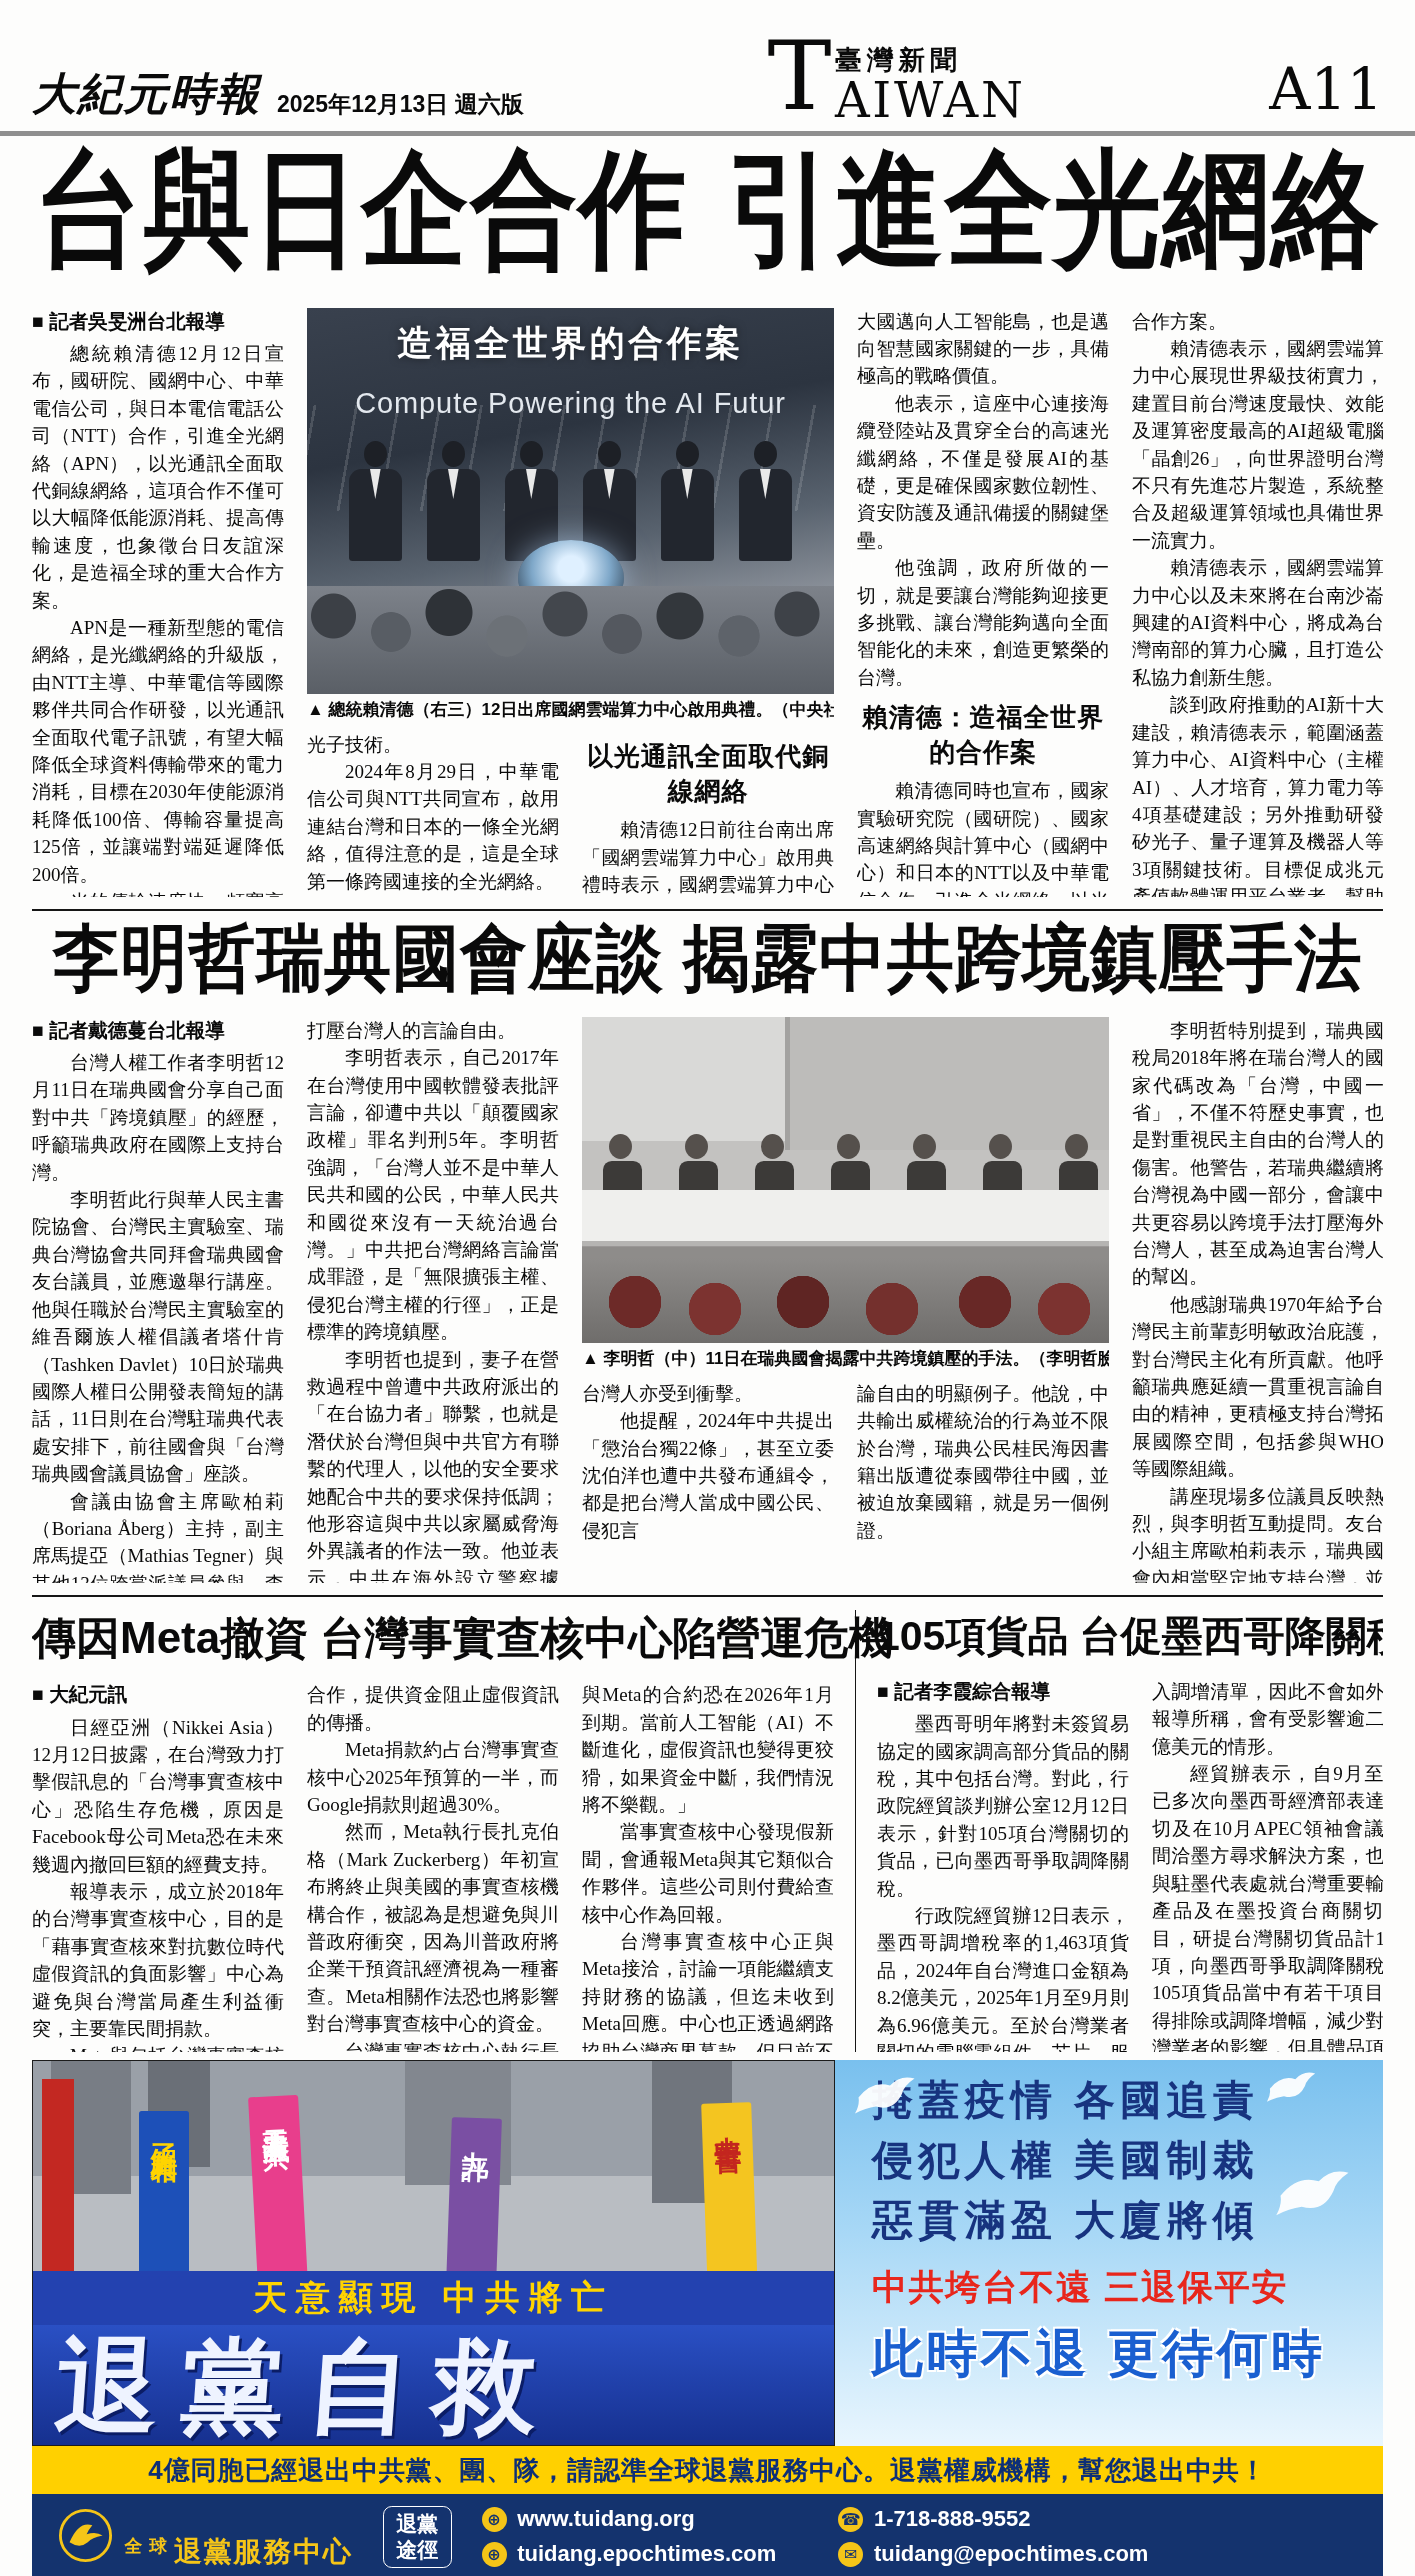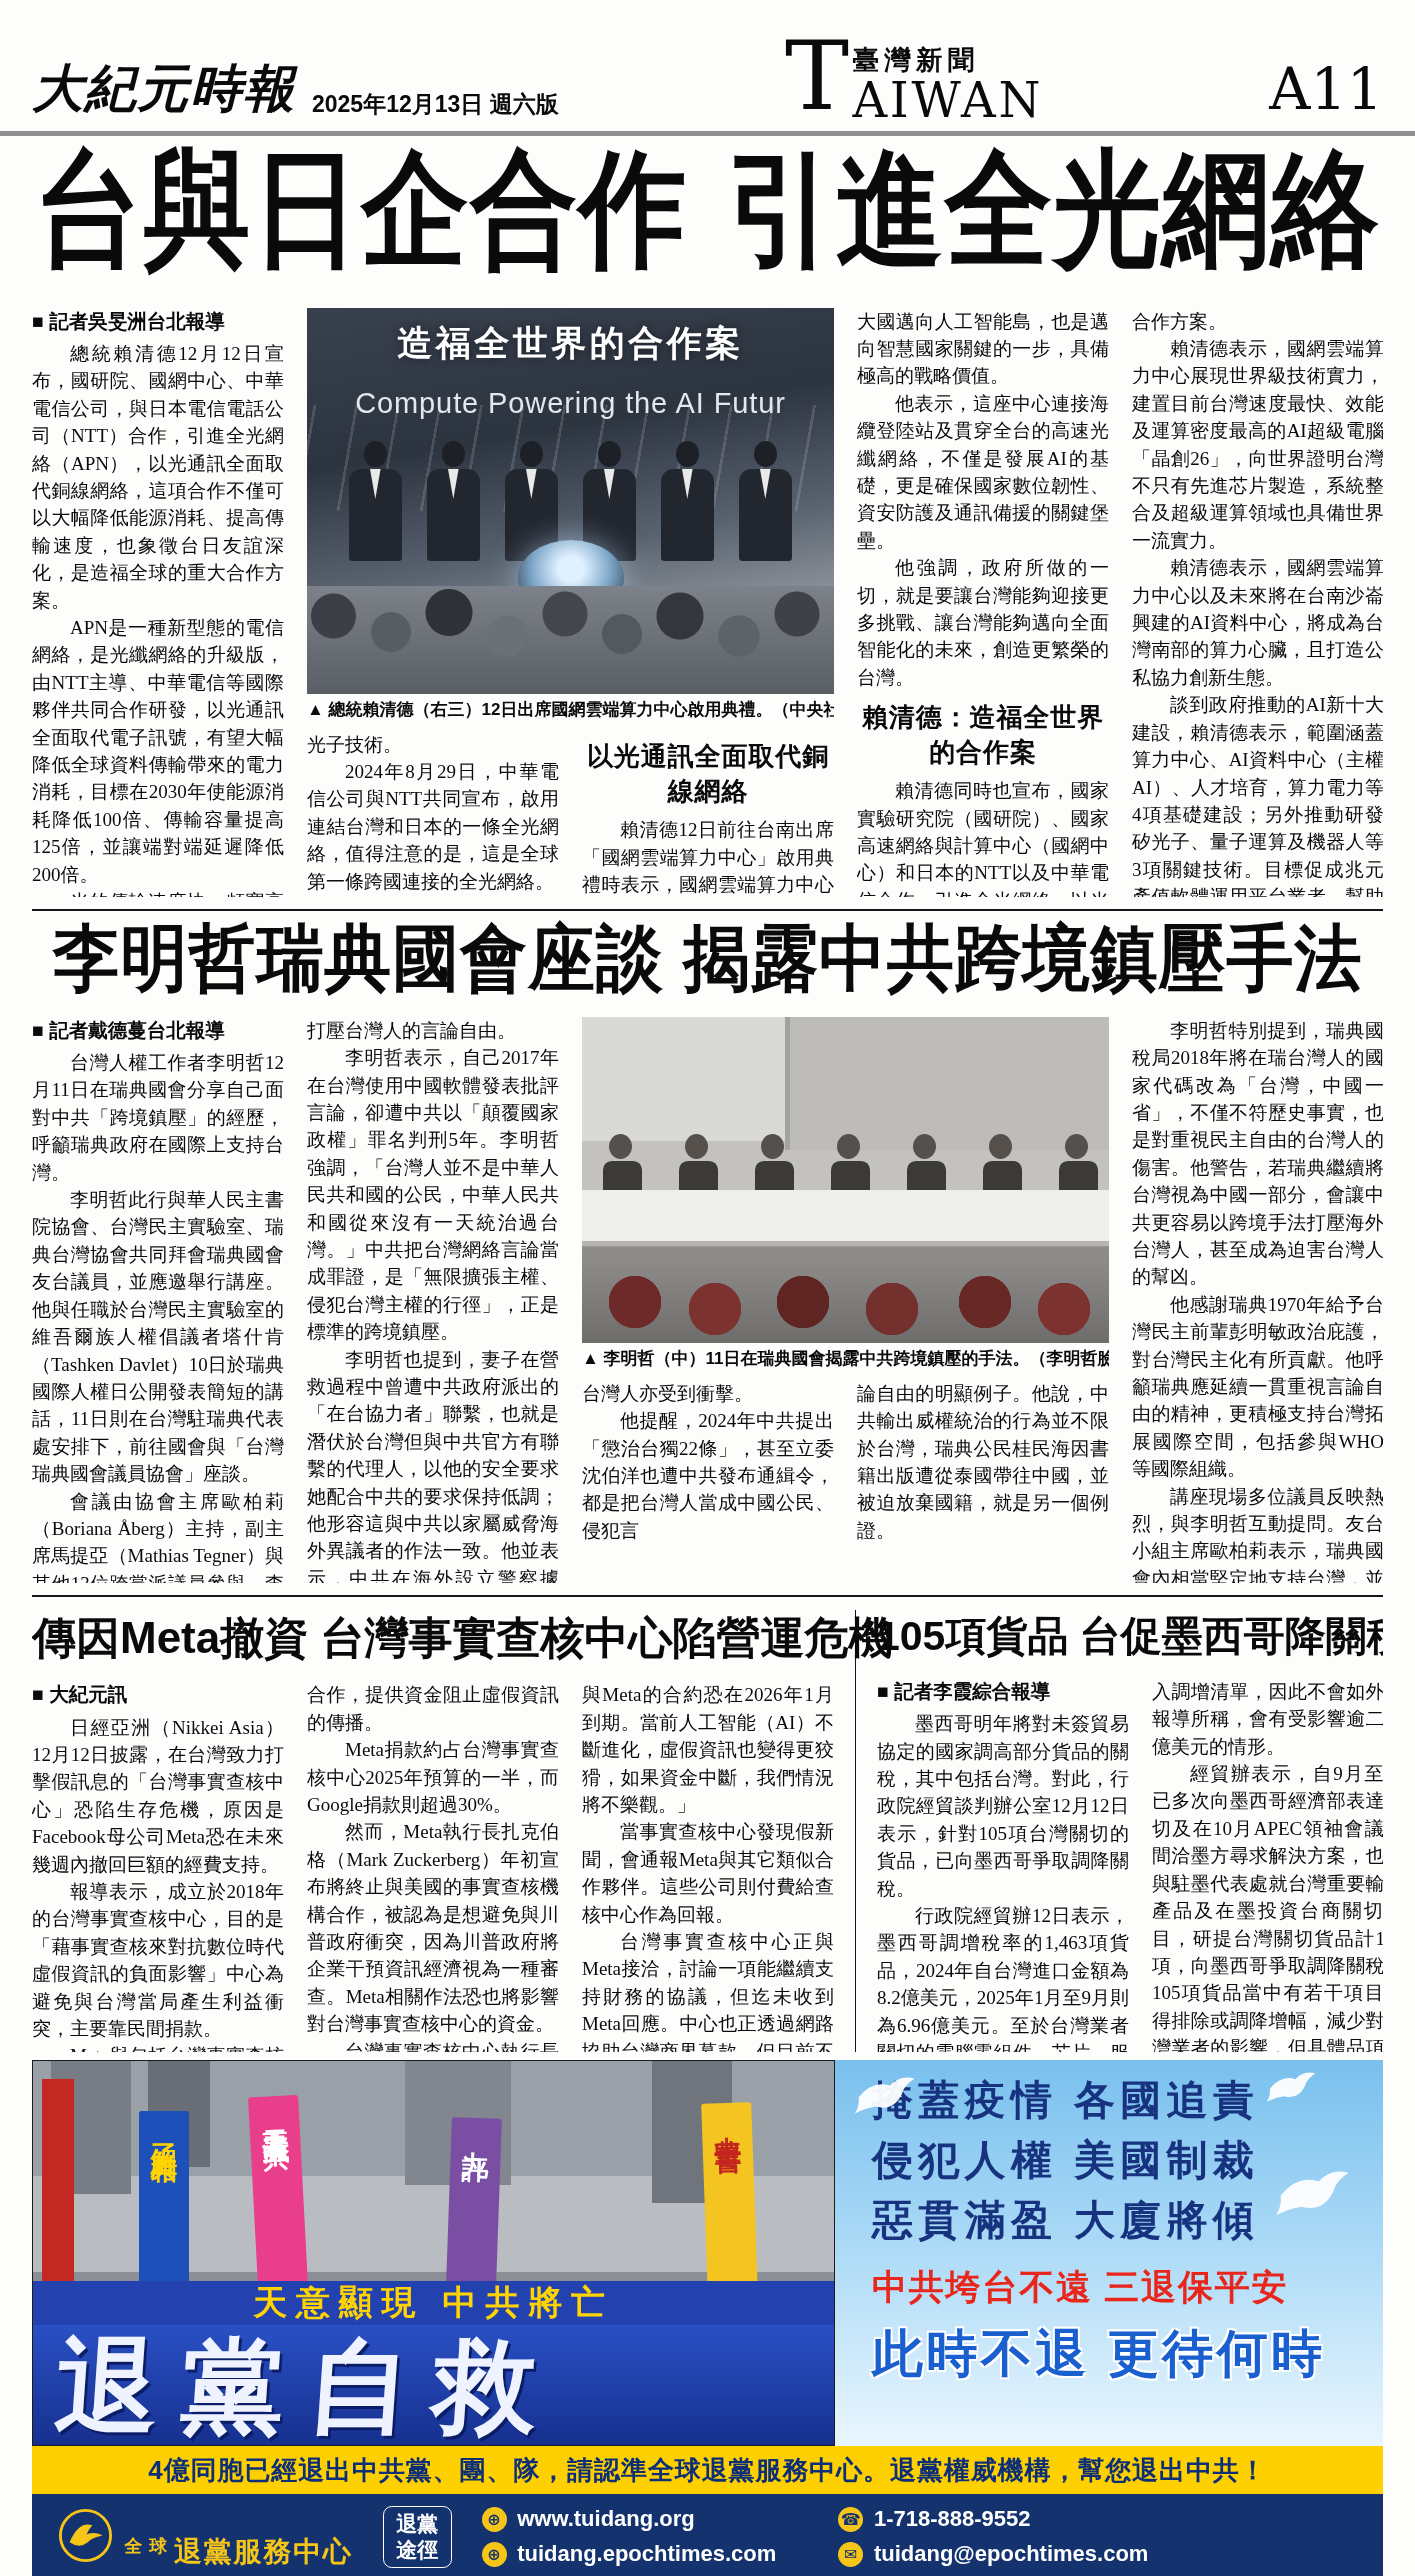--- a/index.html
+++ b/index.html
@@ -2,21 +2,21 @@
 <html lang="zh-Hant" style="font-size:14px"><head>
 <meta charset="utf-8">
 <style>
   html,body{margin:0;padding:0;background:#e8e8e8;}
   .page{position:relative;width:1415px;height:2576px;background:#fdfdfc;overflow:hidden;
         font-family:"Liberation Serif","DejaVu Serif",serif;color:#0a0a0a;margin:0 auto;}
   
   .hdr{display:flex;align-items:flex-end;justify-content:space-between;
        padding:37px 32px 7px;border-bottom:5.3px solid #8f8f8f;}
   .masthead-wrap{display:flex;align-items:flex-end;gap:16px;}
-  .masthead{font-size:51px;font-weight:900;font-style:italic;letter-spacing:1.8px;
+  .masthead{font-size:44px;font-weight:900;font-style:italic;letter-spacing:1.8px;
             font-family:"DejaVu Serif",serif;}
   .hdr-date{font-family:"Liberation Sans","DejaVu Sans",sans-serif;font-weight:bold;
             font-size:23px;padding-bottom:3.5px;}
   .section-block{display:flex;align-items:flex-start;gap:3.5px;}
   .section-T{font-size:96px;line-height:.82;font-family:"DejaVu Serif",serif;}
   .section-stack{display:flex;flex-direction:column;padding-top:5.3px;}
   .section-cn{font-size:26.5px;font-weight:bold;letter-spacing:5.3px;}
   .section-en{font-size:48px;letter-spacing:2.7px;line-height:.95;font-family:"DejaVu Serif",serif;}
   .page-num{font-size:57px;font-family:"DejaVu Serif",serif;padding-bottom:1.8px;}
   
@@ -124,21 +124,21 @@
     background:
       radial-gradient(circle 16px at 35px 26.5px,#d9c79d 15px,transparent 16px),
       radial-gradient(circle 16px at 106px 35px,#c9b28a 15px,transparent 16px),
       radial-gradient(circle 16px at 186px 25px,#e0d0ae 15px,transparent 16px),
       radial-gradient(circle 16px at 265px 37px,#cdb489 15px,transparent 16px),
       radial-gradient(circle 16px at 345px 26.5px,#d8c69c 15px,transparent 16px),
       radial-gradient(circle 16px at 425px 35px,#c5ad83 15px,transparent 16px),
       radial-gradient(circle 16px at 504px 26.5px,#ddcba1 15px,transparent 16px),
       radial-gradient(circle 16px at 584px 37px,#cbb187 15px,transparent 16px),
       linear-gradient(rgba(140,144,150,0),#85898f);}
-  .ad-strip{position:absolute;left:0;right:0;bottom:120px;height:44px;background:#2342b0;
+  .ad-strip{position:absolute;left:0;right:0;bottom:120px;height:54px;background:#2342b0;
             display:flex;align-items:center;justify-content:center;color:#ffd400;
             font-family:"Liberation Sans","DejaVu Sans",sans-serif;font-weight:900;
             font-size:34px;letter-spacing:8.8px;}
   .ad-bigbanner{position:absolute;left:0;right:0;bottom:0;height:120px;
             background:linear-gradient(180deg,#2a50c4,#16308f);display:flex;align-items:center;
             justify-content:flex-start;padding-left:23px;}
   .ad-bigtext{color:#eef3ff;font-weight:900;font-size:103px;letter-spacing:23px;line-height:1;
             font-family:"DejaVu Serif",serif;text-shadow:2.7px 2.7px 0 #0b1d66;transform:skewX(-4deg);}
   .ad-sky{flex:1;position:relative;overflow:hidden;padding:10px 0 0 37px;
           background:linear-gradient(180deg,#79c0ee 0%,#a8d8f6 45%,#e9f6fe 100%);}

